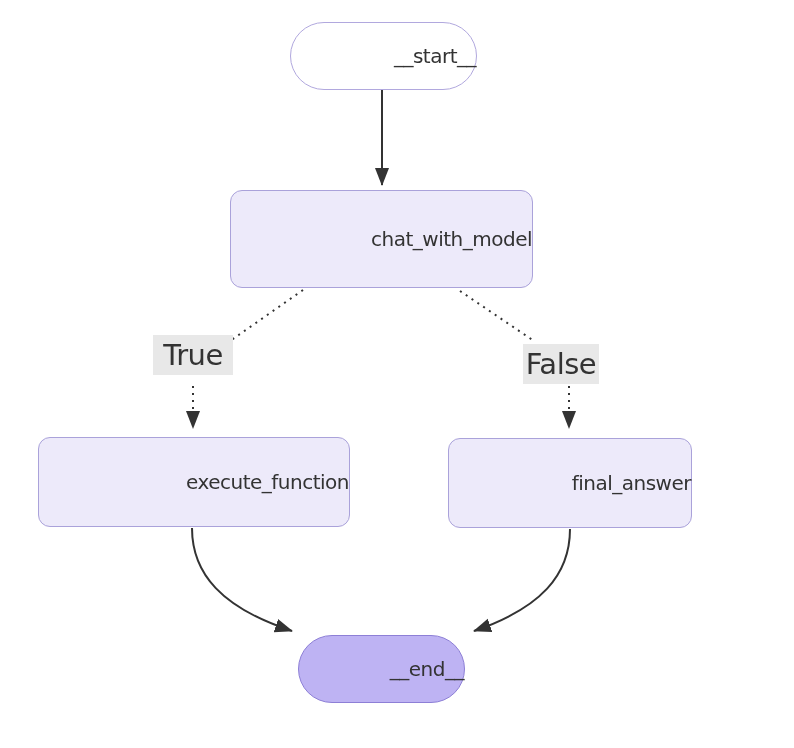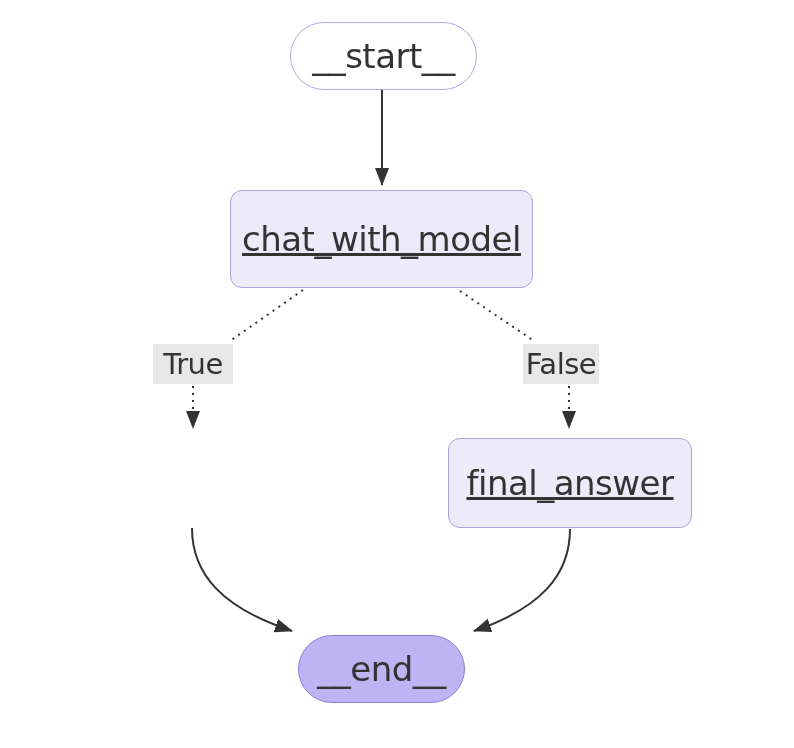--- a/index.html
+++ b/index.html
@@ -36,32 +36,31 @@
   }
   .arrowhead {
     fill: var(--edge-color, #333333);
     stroke: none;
   }
   .node {
     position: absolute;
     box-sizing: border-box;
     display: flex;
     align-items: center;
-    justify-content: center;
-    font-size: 34px;
+    justify-content: flex-end;
+    font-size: 20px;
     color: var(--text-color, #333333);
     z-index: 2;
     letter-spacing: -0.5px;
     white-space: nowrap;
   }
   .node-box {
     background: var(--node-fill, #edeafa);
     border: 1.5px solid var(--node-border, #aaa2da);
     border-radius: 12px;
-    text-decoration: underline;
   }
   .node-pill-start {
     background: var(--start-fill, #ffffff);
     border: 1.5px solid var(--start-border, #b1a8de);
     border-radius: 34px;
   }
   .node-pill-end {
     background: var(--end-fill, #beb3f3);
     border: 1.5px solid var(--end-border, #8d7fd6);
     border-radius: 34px;
@@ -76,21 +75,21 @@
     color: var(--text-color, #333333);
     font-size: 29px;
     z-index: 3;
     letter-spacing: -0.5px;
   }
   #n-start   { left: 290px; top: 22px;  width: 187px; height: 68px; }
   #n-chat    { left: 230px; top: 190px; width: 303px; height: 98px; }
   #n-execute { left: 38px;  top: 437px; width: 312px; height: 90px; }
   #n-final   { left: 448px; top: 438px; width: 244px; height: 90px; }
   #n-end     { left: 298px; top: 635px; width: 167px; height: 68px; }
-  #l-true    { left: 153px; top: 344px; width: 80px;  height: 40px; }
+  #l-true    { left: 153px; top: 335px; width: 80px;  height: 40px; }
   #l-false   { left: 523px; top: 344px; width: 76px;  height: 40px; }
 </style>
 </head>
 <body>
 
 <div class="canvas">
 
   <svg class="edges-layer" viewBox="0 0 794 748" xmlns="http://www.w3.org/2000/svg">
     <defs>
       <marker id="arrow" markerUnits="userSpaceOnUse" markerWidth="20" markerHeight="16" refX="17" refY="7" orient="auto">
@@ -119,20 +118,23 @@
   </div>
 
   <div id="l-true" class="edge-label">
     <span>True</span>
   </div>
 
   <div id="l-false" class="edge-label">
     <span>False</span>
   </div>
 
+  <div id="n-execute" class="node node-box">
+    <span>execute_function</span>
+  </div>
 
   <div id="n-end" class="node node-pill-end">
     <span>__end__</span>
   </div>
 
   <div id="n-final" class="node node-box">
     <span>final_answer</span>
   </div>
 
 </div>

